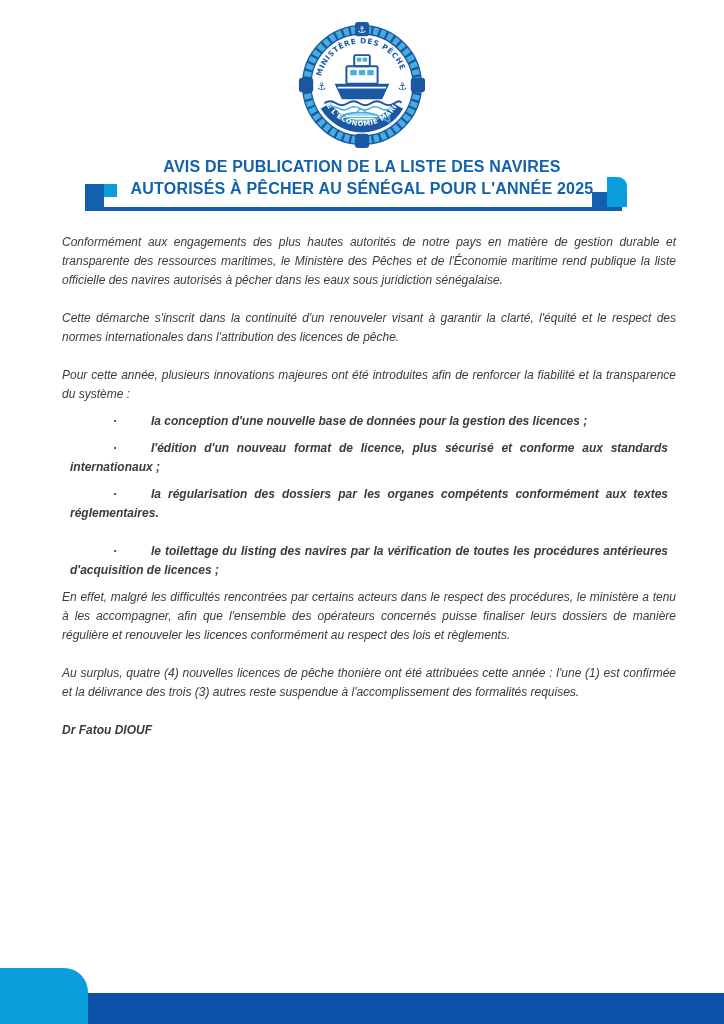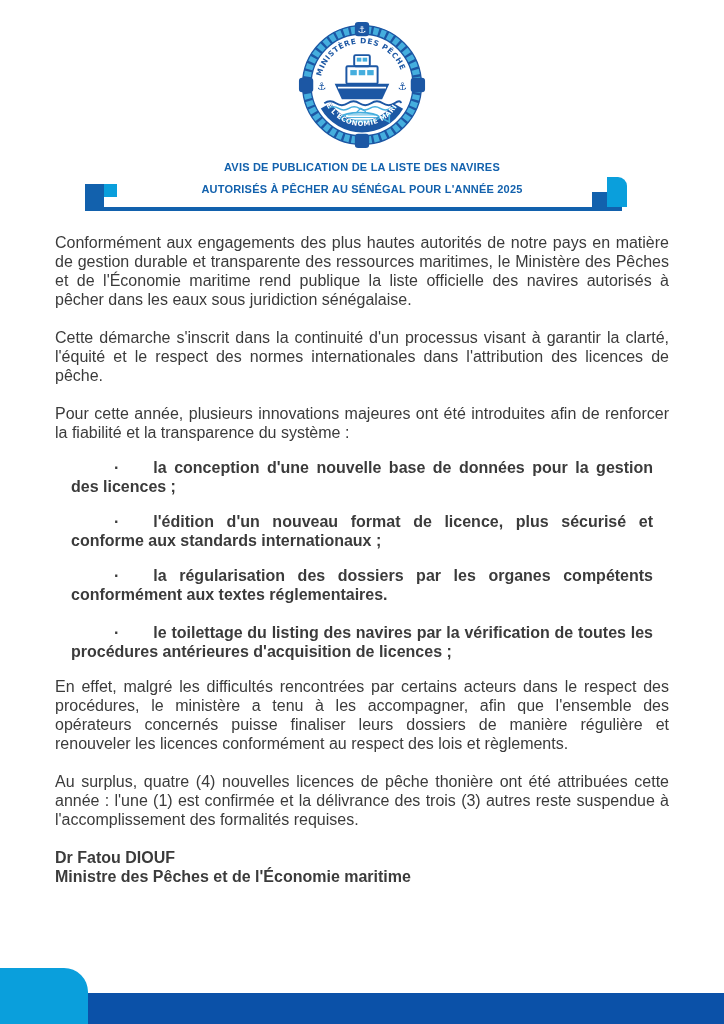--- a/index.html
+++ b/index.html
@@ -26,37 +26,37 @@
   .logo{position:absolute;top:20px;left:50%;transform:translateX(-50%);width:130px;height:130px;}
   .ld-f{fill:var(--logo-dark);}
   .ld-s{stroke:var(--logo-dark);fill:none;}
   .ll-f{fill:var(--logo-light);}
   .ll-s{stroke:var(--logo-light);fill:none;}
   .logo text{font-family:"DejaVu Sans", sans-serif;font-weight:bold;}
   
   .banner{position:absolute;top:155px;left:0;width:724px;height:62px;}
   .banner-text{
     position:absolute;top:1px;left:0;right:0;text-align:center;
-    color:var(--title-blue);font-weight:bold;font-size:11px;line-height:22px;
+    color:var(--title-blue);font-weight:bold;font-size:16px;line-height:22px;
     letter-spacing:.2px;
   }
   .banner-line{position:absolute;left:100px;top:52px;width:522px;height:4px;background:var(--title-blue);}
   .decor{position:absolute;}
   .decor-left-dark{left:85px;top:29px;width:19px;height:27px;background:var(--title-blue);}
   .decor-left-light{left:104px;top:29px;width:13px;height:13px;background:var(--accent-blue);}
   .decor-right-dark{left:592px;top:37px;width:15px;height:15px;background:var(--title-blue);}
   .decor-right-light{left:607px;top:22px;width:20px;height:30px;background:var(--accent-blue);border-radius:0 9px 0 0;}
   
   .doc-body{
-    position:absolute;top:233px;left:55px;width:614px;
-    font-size:16px;line-height:19px;text-align:justify;
+    position:absolute;top:233px;left:62px;width:614px;
+    font-size:12px;line-height:19px;text-align:justify;font-style:italic;
   }
   .doc-body p{margin:0 0 19px;}
   .doc-body p.tight{margin-bottom:8px;}
-  p.bullet{margin:16px;text-indent:43px;font-weight:bold;}
+  p.bullet{margin:8px;text-indent:43px;font-weight:bold;}
   p.bullet.last{margin-bottom:19px;}
   .dot{font-weight:bold;}
   .gap{display:inline-block;width:34px;}
   .signature{font-weight:bold;line-height:19px;}
   
   .footer-bar{position:absolute;left:0;top:993px;width:724px;height:31px;background:var(--footer-blue);}
   .footer-accent{position:absolute;left:0;top:968px;width:88px;height:56px;background:var(--accent-blue);border-top-right-radius:24px;}
 </style>
 </head>
 <body>
@@ -131,33 +131,32 @@
     </div>
     <div class="decor decor-left-dark"></div>
     <div class="decor decor-left-light"></div>
     <div class="decor decor-right-dark"></div>
     <div class="decor decor-right-light"></div>
     <div class="banner-line"></div>
   </div>
 
   <div class="doc-body">
     <p>Conformément aux engagements des plus hautes autorités de notre pays en matière de gestion durable et transparente des ressources maritimes, le Ministère des Pêches et de l'Économie maritime rend publique la liste officielle des navires autorisés à pêcher dans les eaux sous juridiction sénégalaise.</p>
-    <p>Cette démarche s'inscrit dans la continuité d'un processus visant à garantir la clarté, l'équité et le respect des normes internationales dans l'attribution des licences de pêche.</p>
+    <p>Cette démarche s'inscrit dans la continuité d'un renouveler visant à garantir la clarté, l'équité et le respect des normes internationales dans l'attribution des licences de pêche.</p>
     <p class="tight">Pour cette année, plusieurs innovations majeures ont été introduites afin de renforcer la fiabilité et la transparence du système :</p>
 
     <p class="bullet"><span class="dot">·</span><span class="gap"></span><span>la conception d'une nouvelle base de données pour la gestion des licences ;</span></p>
     <p class="bullet"><span class="dot">·</span><span class="gap"></span><span>l'édition d'un nouveau format de licence, plus sécurisé et conforme aux standards internationaux ;</span></p>
     <p class="bullet last"><span class="dot">·</span><span class="gap"></span><span>la régularisation des dossiers par les organes compétents conformément aux textes réglementaires.</span></p>
     <p class="bullet"><span class="dot">·</span><span class="gap"></span><span>le toilettage du listing des navires par la vérification de toutes les procédures antérieures d'acquisition de licences ;</span></p>
 
     <p>En effet, malgré les difficultés rencontrées par certains acteurs dans le respect des procédures, le ministère a tenu à les accompagner, afin que l'ensemble des opérateurs concernés puisse finaliser leurs dossiers de manière régulière et renouveler les licences conformément au respect des lois et règlements.</p>
     <p>Au surplus, quatre (4) nouvelles licences de pêche thonière ont été attribuées cette année : l'une (1) est confirmée et la délivrance des trois (3) autres reste suspendue à l'accomplissement des formalités requises.</p>
 
     <div class="signature">
       <div>Dr Fatou DIOUF</div>
-      <div>Ministre des Pêches et de l'Économie maritime</div>
     </div>
   </div>
 
   <div class="footer-bar"></div>
   <div class="footer-accent"></div>
 
 </div>
 
 </body></html>

